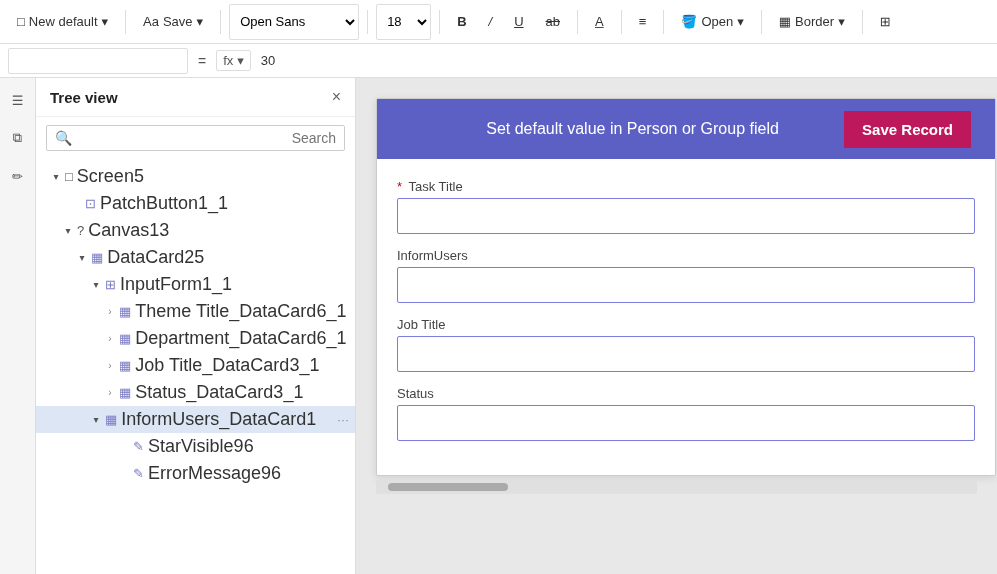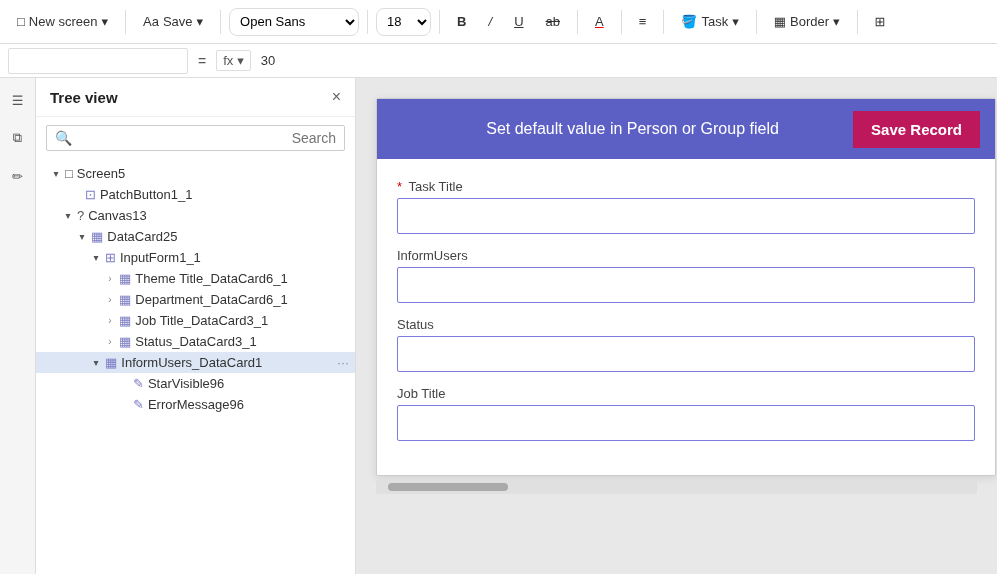--- a/index.html
+++ b/index.html
@@ -10,21 +10,21 @@
       display: flex; align-items: center; height: 44px;
       background: #fff; border-bottom: 1px solid #ddd; padding: 0 8px; gap: 4px;
     }
     .toolbar-btn {
       display: flex; align-items: center; gap: 4px; padding: 4px 8px;
       border: 1px solid transparent; border-radius: 2px; cursor: pointer;
       background: transparent; font-size: 13px; color: #333;
     }
     .toolbar-sep { width: 1px; height: 24px; background: #ddd; margin: 0 4px; }
     .toolbar-select {
-      height: 28px; border: 1px solid #ddd; border-radius: 8px;
+      height: 36px; border: 1px solid #ddd; border-radius: 2px;
       padding: 0 6px; font-size: 13px; background: #fff; min-width: 80px;
     }
     .toolbar-select-wide { min-width: 130px; }
 
     
     .formula-bar {
       display: flex; align-items: center; height: 34px;
       background: #fff; border-bottom: 1px solid #ddd; padding: 0 8px; gap: 6px;
     }
     .formula-name {
@@ -61,35 +61,35 @@
     .sidebar-search-icon { color: #888; margin-right: 6px; font-size: 14px; }
     .tree { flex: 1; overflow-y: auto; padding: 4px 0; }
     .tree-item {
       display: flex; align-items: center; padding: 3px 6px;
       cursor: pointer; user-select: none; color: #333;
     }
     .tree-item.highlighted { background: #dce6f5; }
     .tree-indent { display: inline-block; }
     .tree-chevron { font-size: 10px; margin-right: 3px; color: #555; width: 12px; text-align: center; }
     .tree-icon { margin-right: 4px; font-size: 13px; color: #555; }
-    .tree-label { font-size: 13px; }
+    .tree-label { font-size: 18px; }
     .tree-more { margin-left: auto; color: #888; font-size: 12px; }
 
     
     .canvas-area {
       flex: 1; background: #e8e8e8; display: flex; align-items: flex-start;
       justify-content: flex-start; padding: 20px; overflow: auto;
     }
     .app-card {
       width: 620px; background: #fff; border: 1px solid #ccc;
       box-shadow: 0 2px 8px rgba(0,0,0,0.1); border-radius: 2px;
     }
     .app-header {
       display: flex; align-items: center; justify-content: space-between;
-      background: #5c5fc4; padding: 0 15px; height: 60px;
+      background: #5c5fc4; padding: 0 24px; height: 60px;
     }
     .app-header-title { color: #fff; font-size: 16px; font-weight: 500; flex: 1; text-align: center; }
     .app-header-btn {
       background: #8b3ab5; color: #fff; border: none;
       padding: 10px 18px; font-size: 15px; font-weight: 600;
       cursor: pointer; white-space: nowrap;
     }
     .app-body { padding: 20px 20px; }
     .field-group { margin-bottom: 14px; }
     .field-label { font-size: 13px; color: #444; margin-bottom: 4px; }
@@ -118,21 +118,21 @@
     .icon-bar-btn { width: 28px; height: 28px; display: flex; align-items: center; justify-content: center; cursor: pointer; color: #555; border-radius: 3px; }
 
     .full-layout { display: flex; height: calc(574px - 44px - 34px); }
   </style>
 </head>
 <body>
 
 <div class="toolbar">
   <button class="toolbar-btn">
     <span>□</span>
-    <span>New screen</span>
+    <span>New default</span>
     <span>▾</span>
   </button>
   <div class="toolbar-sep"></div>
   <button class="toolbar-btn">
     <span>Aa</span>
     <span>Save</span>
     <span>▾</span>
   </button>
   <div class="toolbar-sep"></div>
   <select class="toolbar-select toolbar-select-wide">
@@ -159,21 +159,21 @@
   <button class="toolbar-btn">
       <span style="text-decoration:underline; text-decoration-color: red;">A</span>
     </button>
   <div class="toolbar-sep"></div>
   <button class="toolbar-btn">
       <span>≡</span>
     </button>
   <div class="toolbar-sep"></div>
   <button class="toolbar-btn">
     <span>🪣</span>
-    <span>Task</span>
+    <span>Open</span>
     <span>▾</span>
   </button>
   <div class="toolbar-sep"></div>
   <button class="toolbar-btn">
     <span>▦</span>
     <span>Border</span>
     <span>▾</span>
   </button>
   <div class="toolbar-sep"></div>
   <button class="toolbar-btn">
@@ -320,32 +320,32 @@
 
           <div class="field-group">
             <div class="field-label">
               <span>InformUsers</span>
             </div>
             <input class="field-input" type="text" value="" style="">
           </div>
 
           <div class="field-group">
             <div class="field-label">
+              <span>Job Title</span>
+            </div>
+            <input class="field-input" type="text" value="" style="">
+          </div>
+
+          <div class="field-group">
+            <div class="field-label">
               <span>Status</span>
             </div>
             <input class="field-input" type="text" style="">
           </div>
 
-          <div class="field-group">
-            <div class="field-label">
-              <span>Job Title</span>
-            </div>
-            <input class="field-input" type="text" value="" style="">
-          </div>
-
         </div>
       </div>
 
       <div style="height:14px;background:#e0e0e0;margin-top:4px;border-radius:2px;display:flex;align-items:center;padding:0 2px">
         <div style="width:120px;height:8px;background:#aaa;border-radius:4px;margin-left:10px"></div>
       </div>
     </div>
   </div>
 
 </div>

